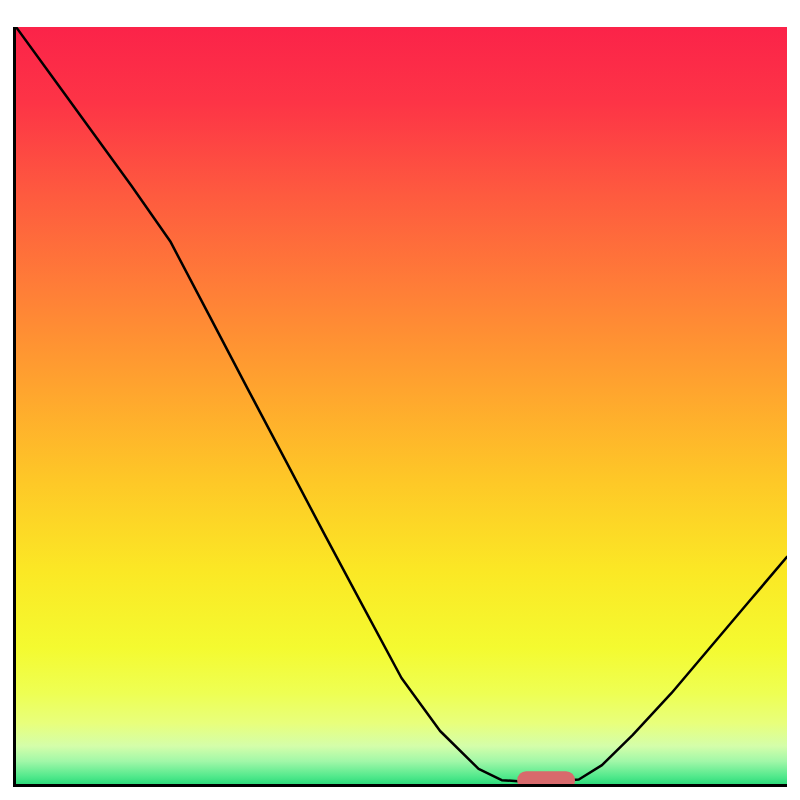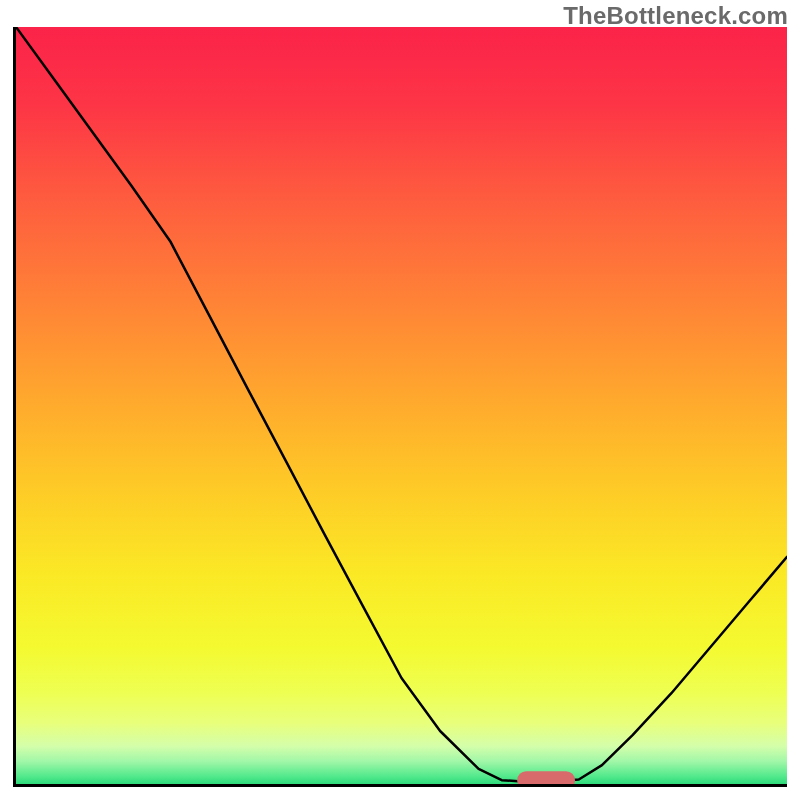--- a/index.html
+++ b/index.html
@@ -41,21 +41,20 @@
     left: 0;
     top: 0;
   }
   svg.bg { z-index: 1; }
   svg.curve { z-index: 2; }
   svg.marker { z-index: 3; }
 </style>
 </head>
 <body>
 <div class="wrap">
-  <div class="watermark">TheBottleneck.com</div>
   <div class="plot">
     <svg class="bg" width="771" height="757" viewBox="0 0 771 757" preserveAspectRatio="none">
       <defs>
         <linearGradient id="grad" x1="0" y1="0" x2="0" y2="1">
           <stop offset="0%" stop-color="#fb2349"></stop>
           <stop offset="10%" stop-color="#fd3446"></stop>
           <stop offset="22%" stop-color="#fe5a3f"></stop>
           <stop offset="35%" stop-color="#ff7f37"></stop>
           <stop offset="48%" stop-color="#ffa52e"></stop>
           <stop offset="60%" stop-color="#fec827"></stop>

